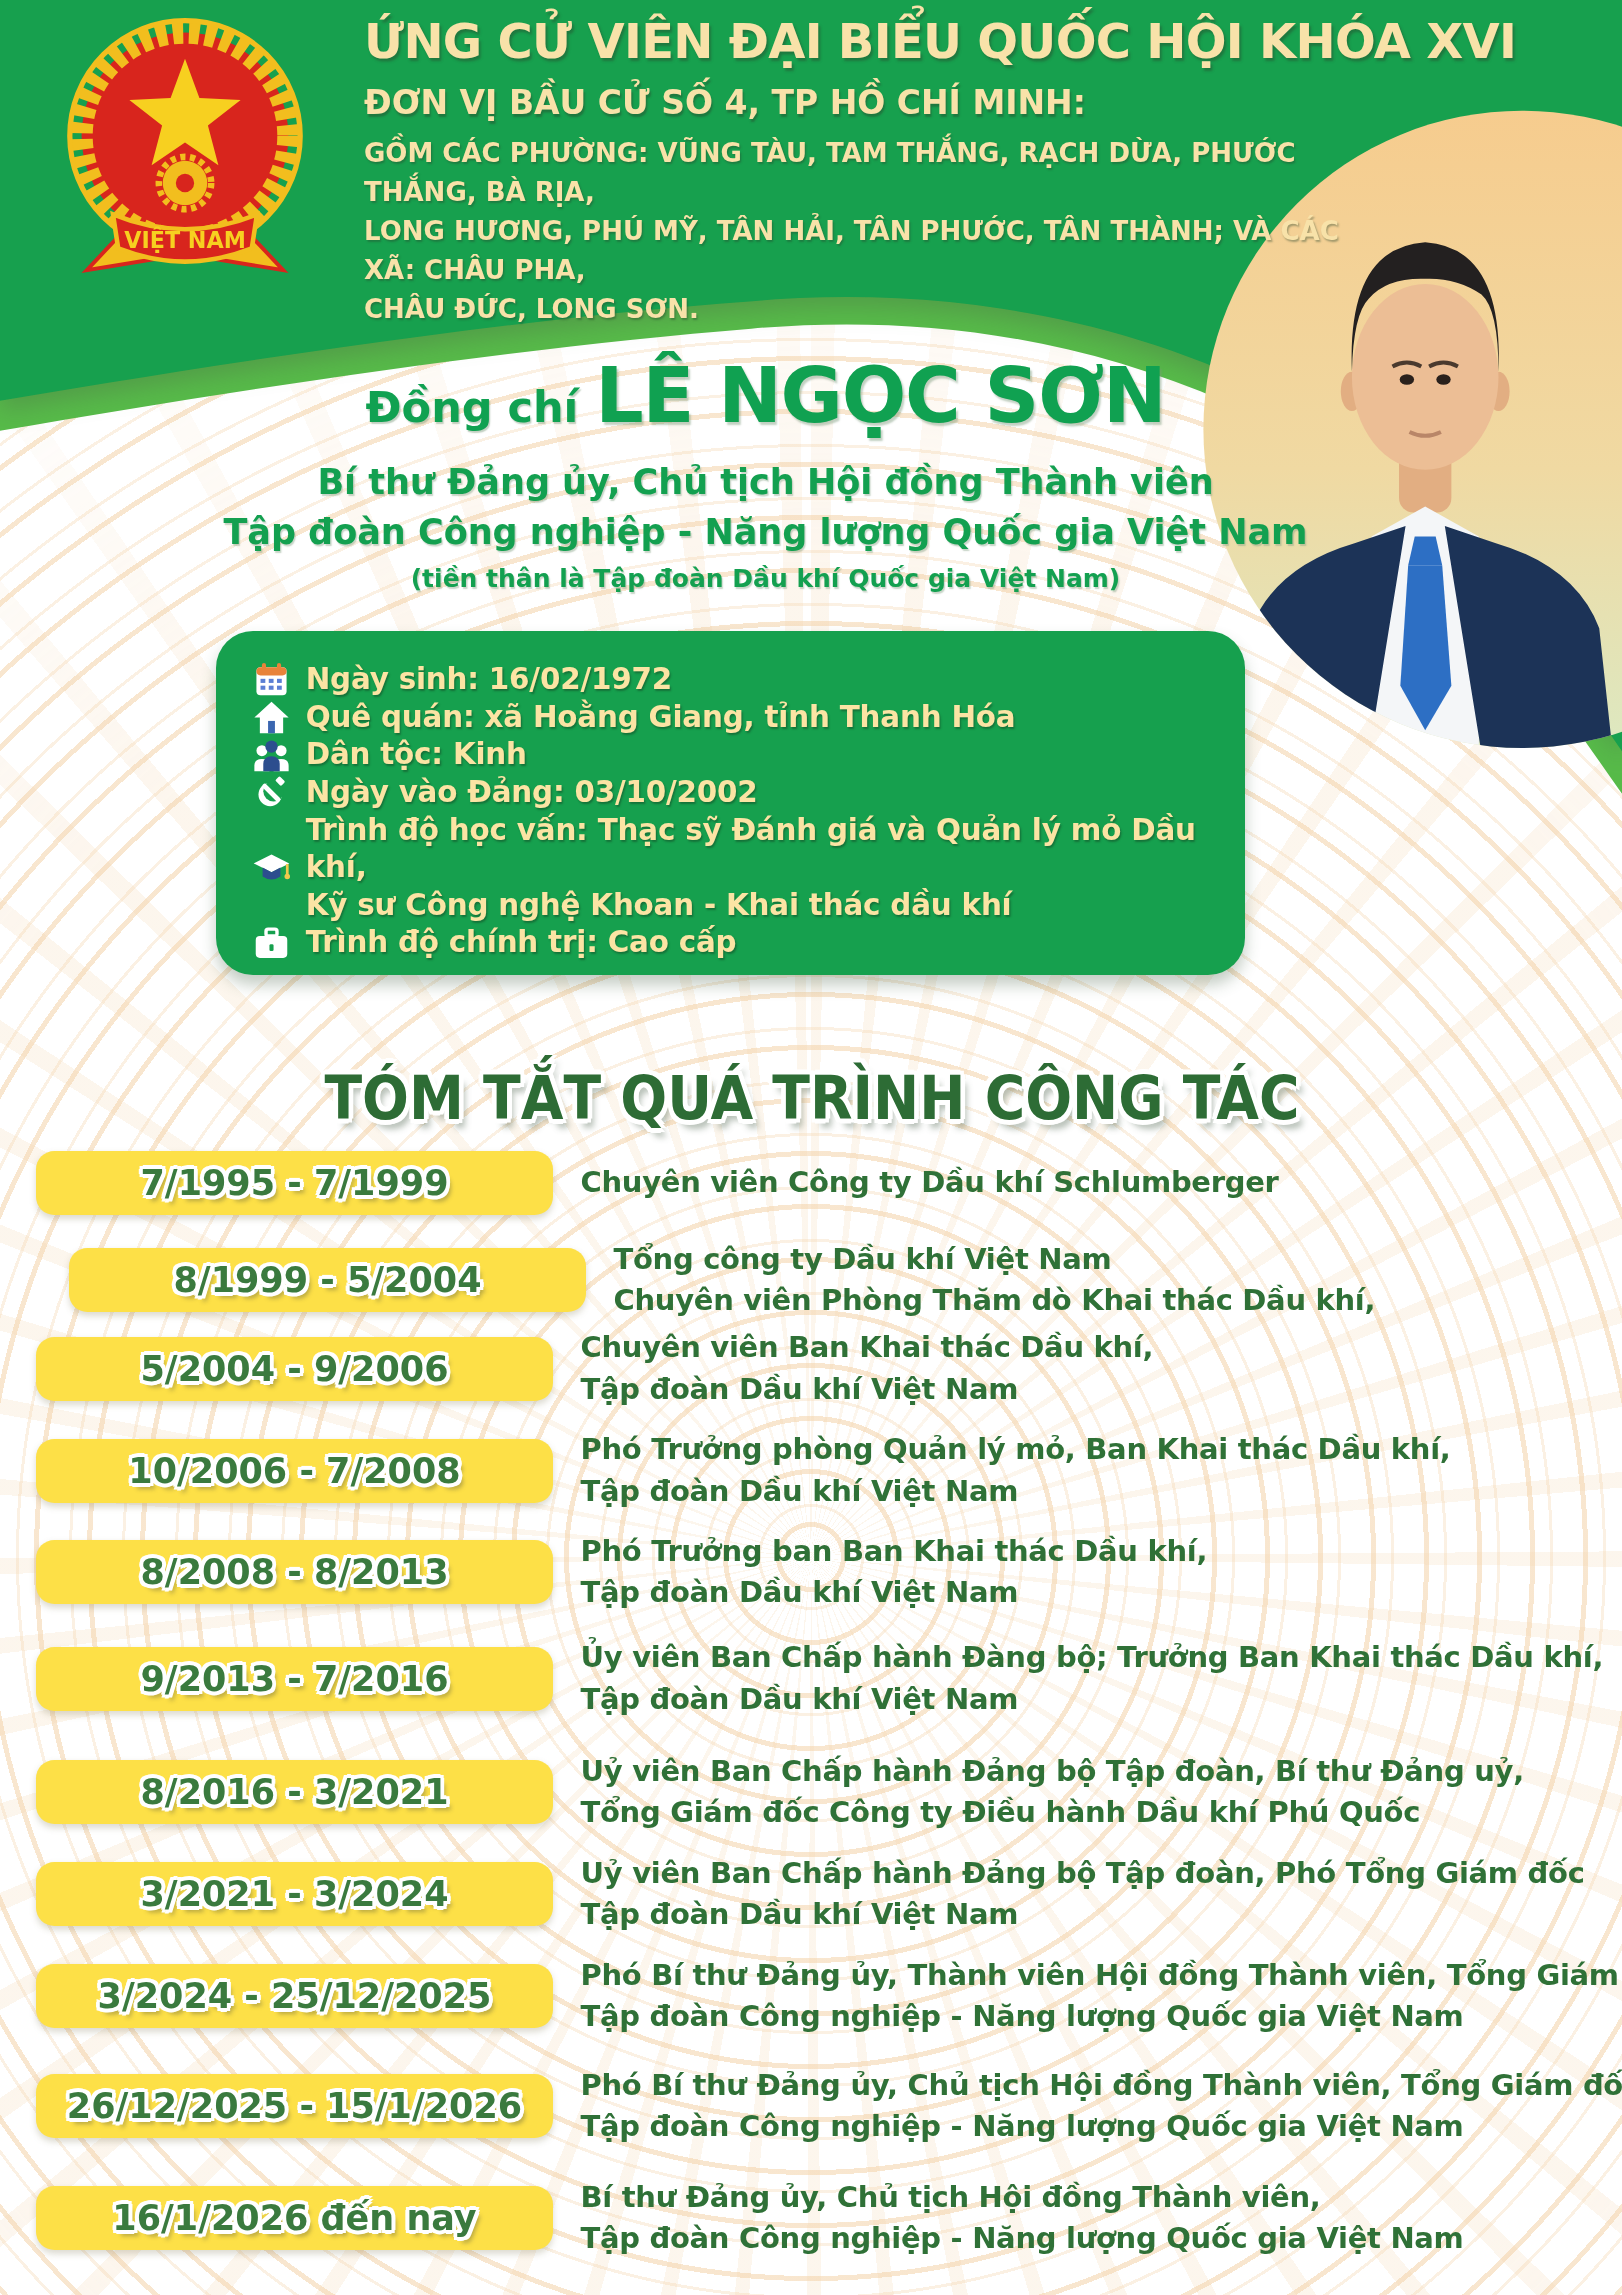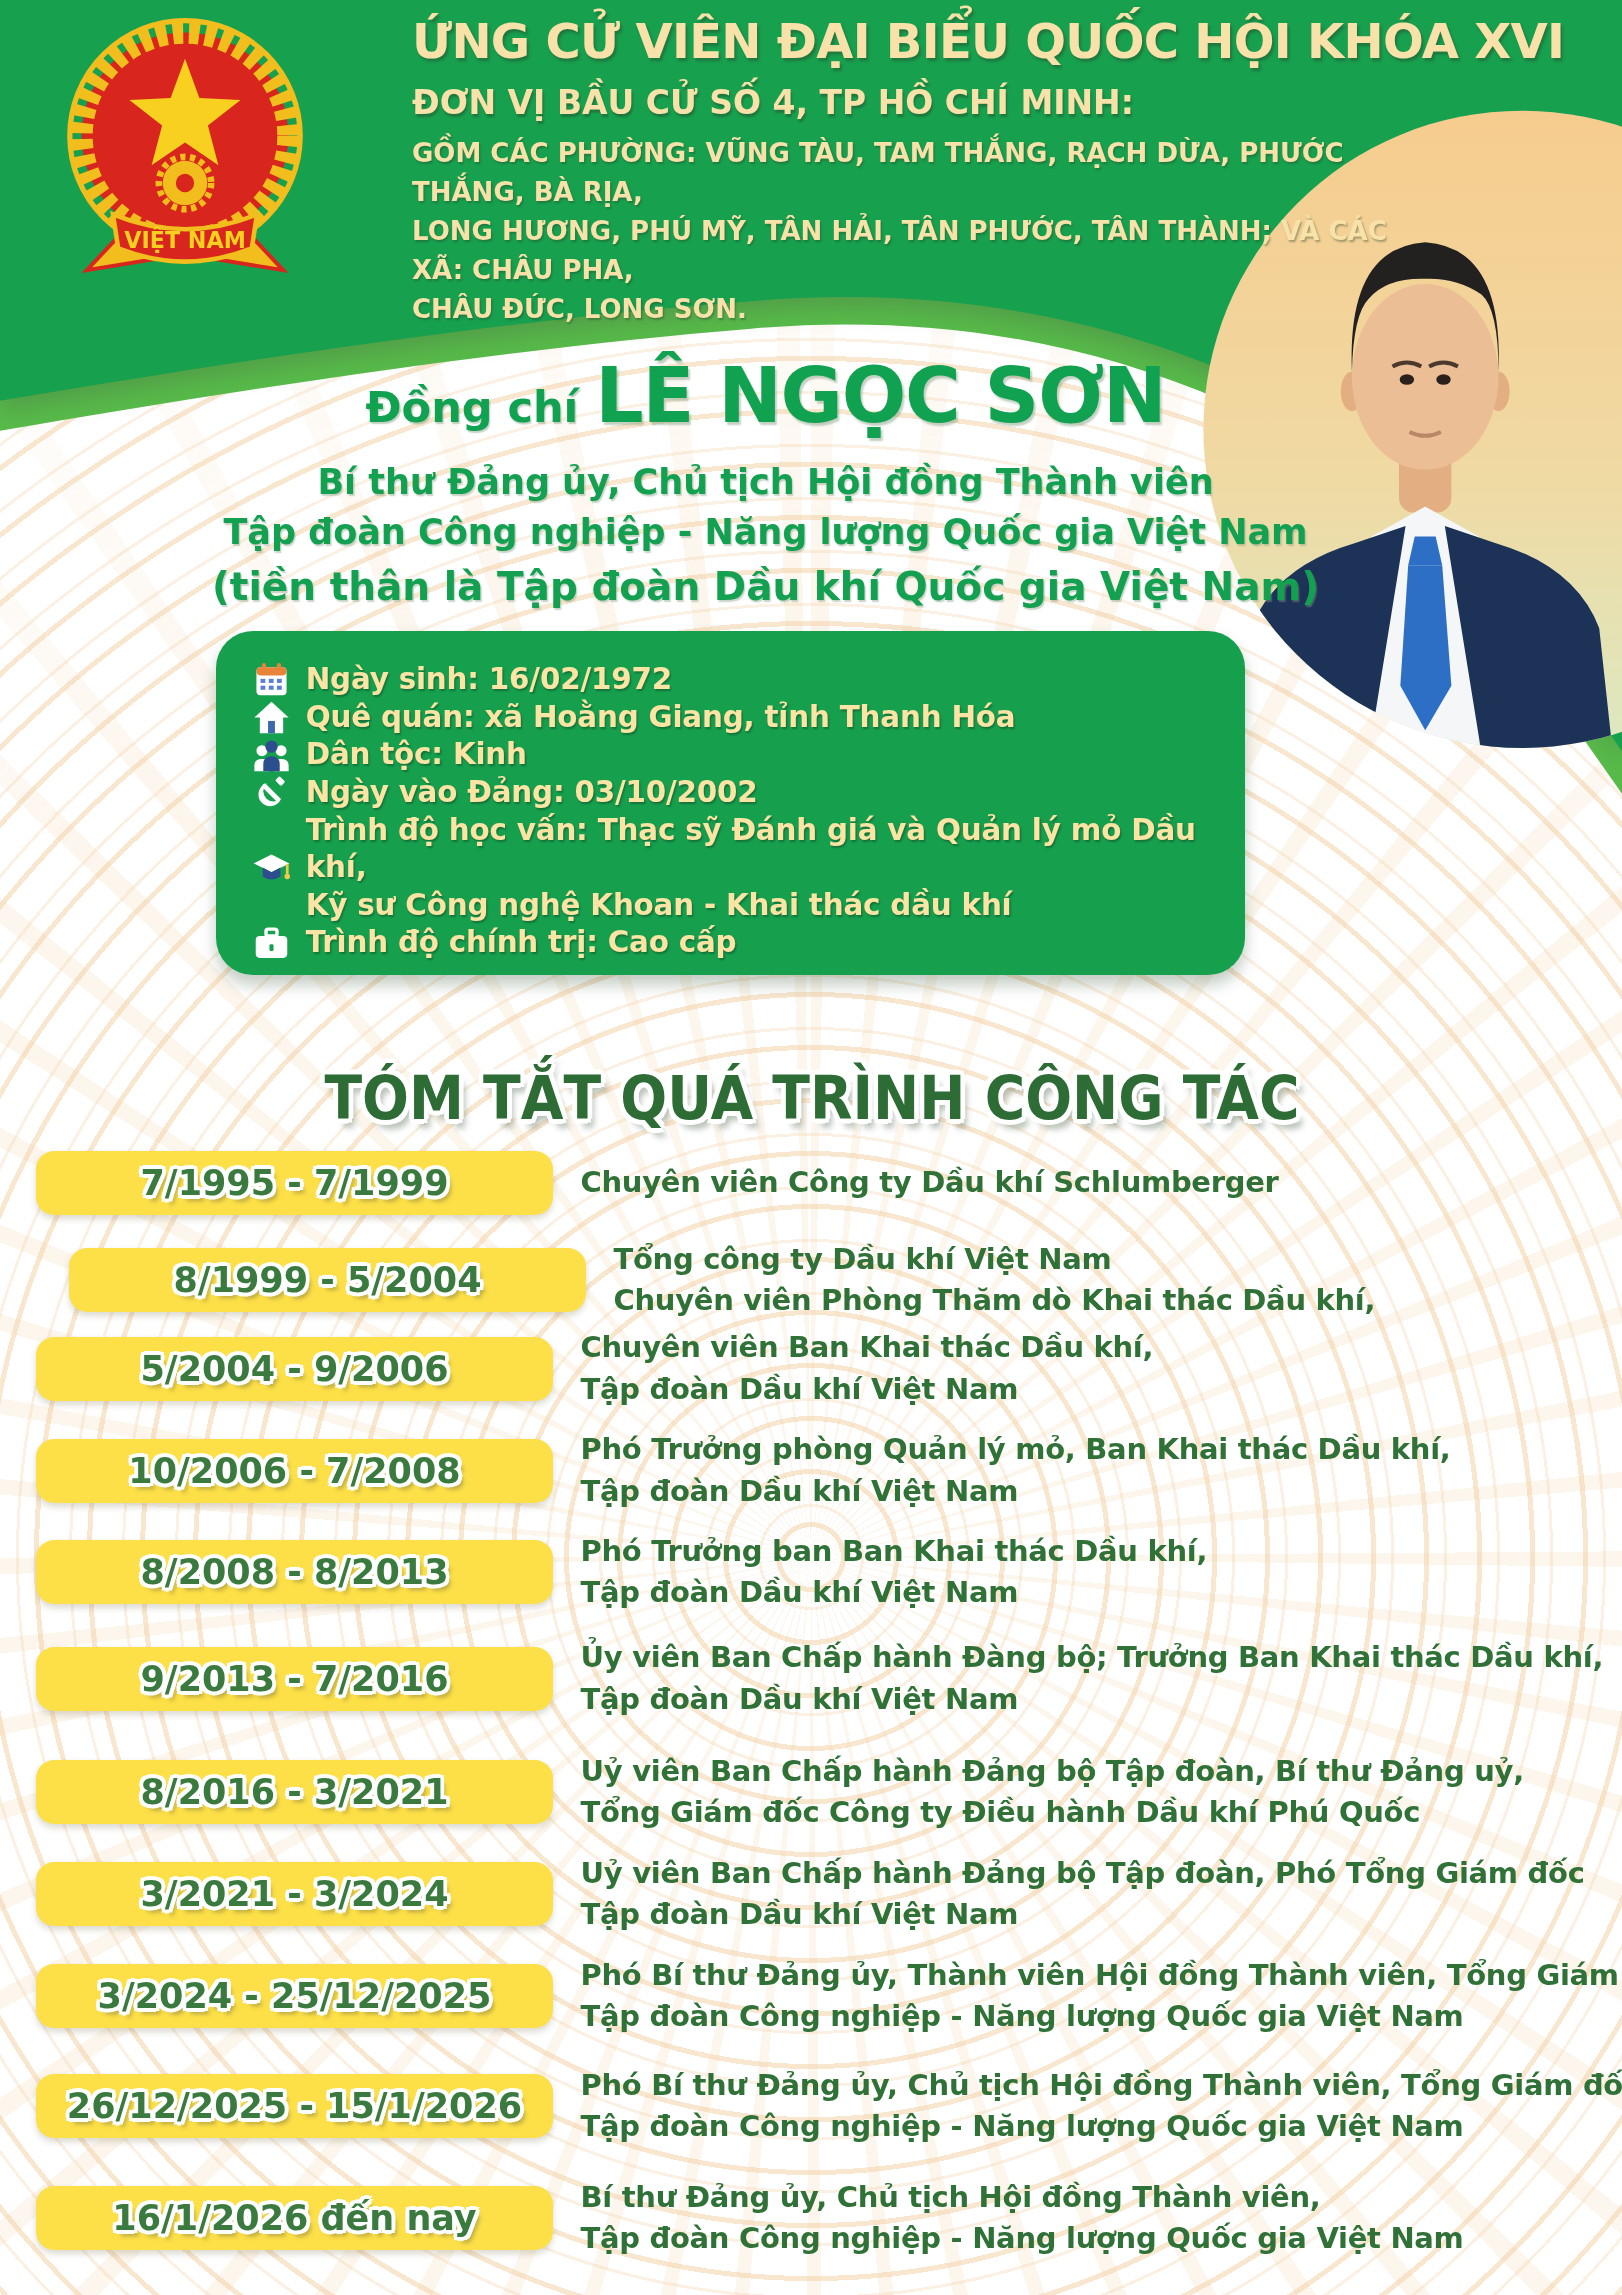--- a/index.html
+++ b/index.html
@@ -21,41 +21,41 @@
     -webkit-mask-image:radial-gradient(circle at 811px 1557px,#000 0 982px,transparent 1505px);
             mask-image:radial-gradient(circle at 811px 1557px,#000 0 982px,transparent 1505px);
     opacity:.55;
   }
   
   .waves{position:absolute; left:0; top:0; z-index:2;}
   .wave-dark{filter:drop-shadow(0 16px 18px rgba(70,90,70,.30));}
   
   .emblem{position:absolute; left:41px; top:18.3px; z-index:4;}
   
-  .header-text{position:absolute; left:364px; top:13px; width:1034px; z-index:4; color:#F8E2A9;margin-left:48px;}
+  .header-text{position:absolute; left:364px; top:13px; width:1034px; z-index:4; color:#F8E2A9;}
   .h-title{font-size:48px; font-weight:bold; letter-spacing:-0.7px;
     text-shadow:2px 3.3px 2.6px rgba(40,70,45,.45); white-space:nowrap;}
   .h-unit{font-size:33px; font-weight:bold; margin-top:14.4px;
     text-shadow:1.3px 2.6px 2px rgba(40,70,45,.45);}
   .h-area{font-size:26px; font-weight:bold; margin-top:11.8px; line-height:1.5; width:982px;
     text-shadow:1.3px 2px 2px rgba(40,70,45,.4);}
   
   .photo{position:absolute; right:0; top:110px; width:427px; height:651px; z-index:3;}
   
   .name-row{position:absolute; left:0; top:351px; width:1531px; text-align:center; z-index:4;
     color:#10A151; white-space:nowrap;}
   .name-prefix{font-size:43px; font-weight:bold; margin-right:17px;
     text-shadow:1.3px 2px 1.3px rgba(120,150,120,.45);}
   .name-main{font-size:76px; font-weight:bold; letter-spacing:-1.3px;
     text-shadow:2px 2.6px 2px rgba(120,150,120,.45);}
   .pos{position:absolute; left:0; width:1531px; text-align:center; z-index:4;
     color:#13A050; font-weight:bold; text-shadow:1.3px 2px 1.3px rgba(130,160,130,.45); white-space:nowrap;}
   .pos1{top:462px; font-size:35px;}
   .pos2{top:512px; font-size:35px;}
-  .pos3{top:564px; font-size:39px;}
+  .pos3{top:564px; font-size:25px;}
   
   .info-box{position:absolute; left:216px; top:631px; width:1029px; height:344px; z-index:5;
     background:#16A04E; border-radius:37px; box-shadow:0 9.2px 14.4px rgba(60,90,60,.30);
     padding:30px 37px; box-sizing:border-box; display:flex; flex-direction:column; justify-content:space-between;}
   .irow{display:flex; align-items:center; gap:15.7px; color:#FBE4A4; font-weight:bold;
     font-size:29.4px; letter-spacing:-0.2px; text-shadow:1.3px 2px 2px rgba(20,60,30,.45);}
   .irow .iicon{flex:none; width:37px; height:37px;}
   .irow .itext{line-height:1.28;}
   .irow .itext span{display:block;}
   

